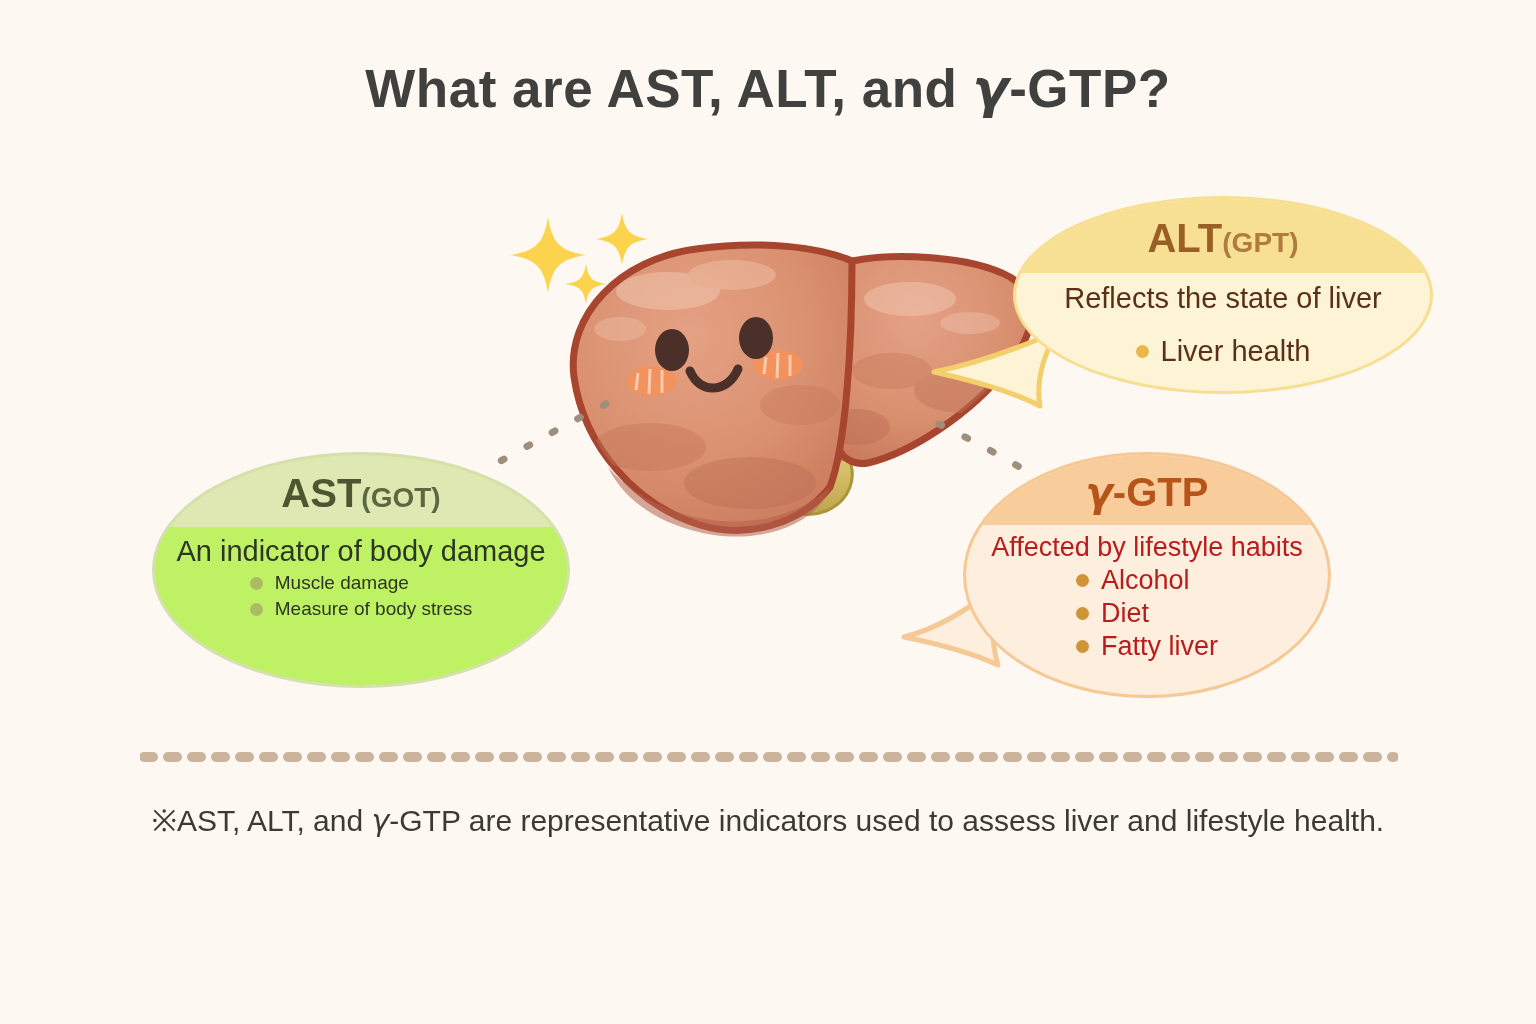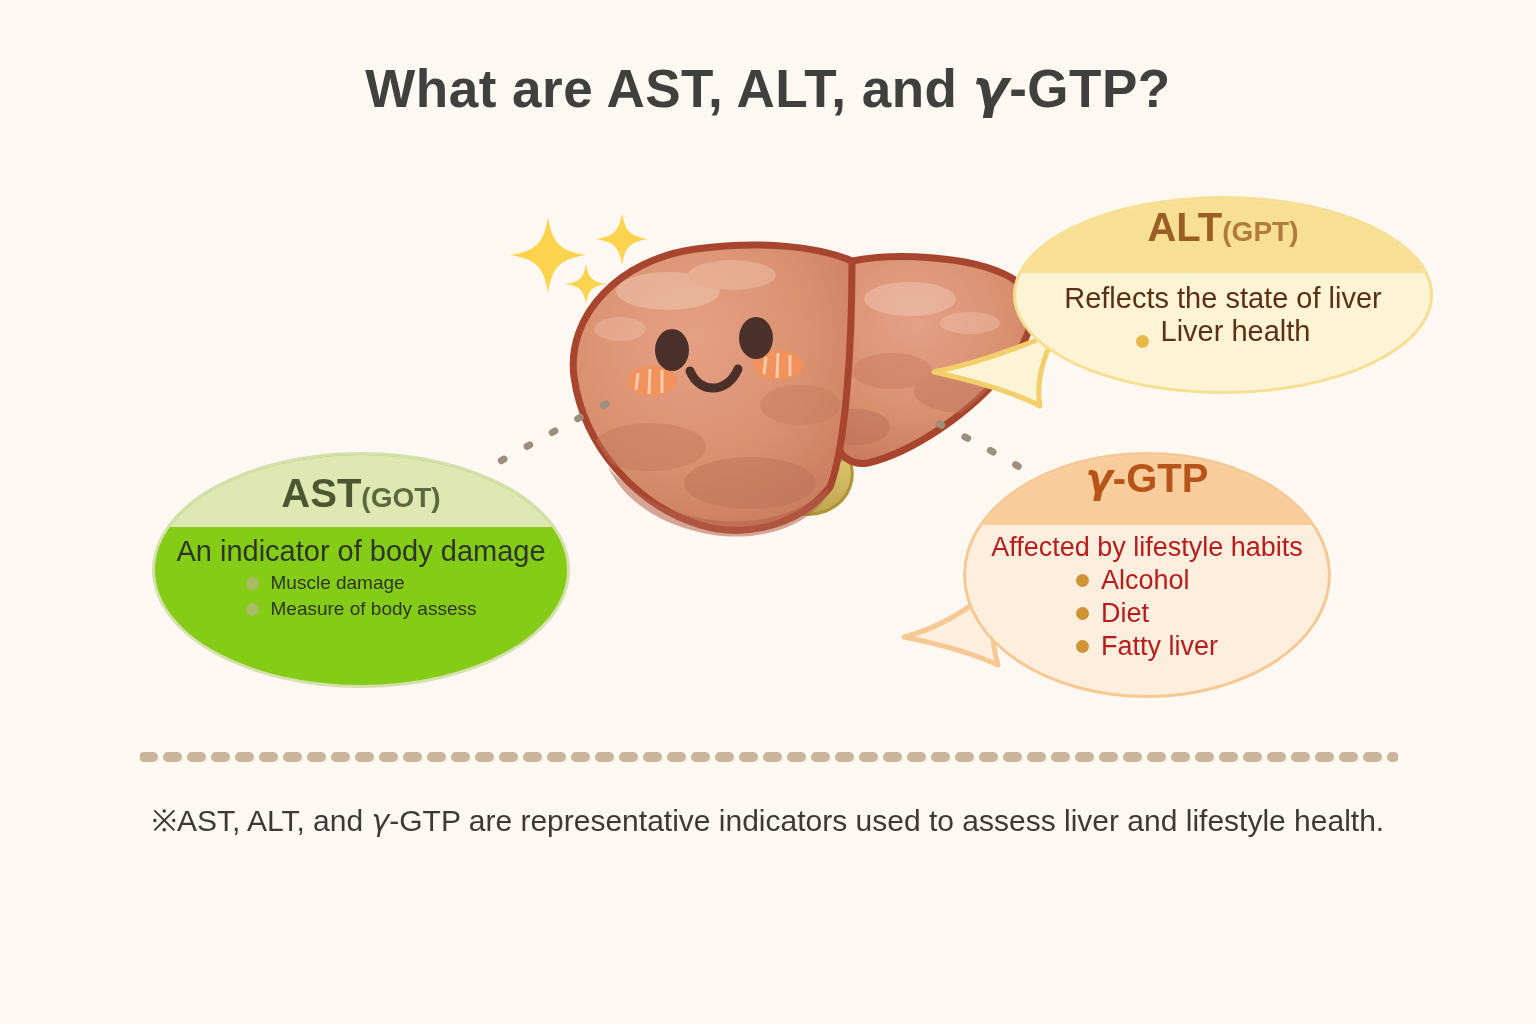--- a/index.html
+++ b/index.html
@@ -90,40 +90,40 @@
   .code-small { font-size: 0.70em; letter-spacing: 0px; }
 
   
   #bubble-alt {
     left: 1013px; top: 196px;
     width: 420px; height: 198px;
     background: #fdf3d5;
     border: 3px solid #f7de90;
   }
   #bubble-alt .head {
-    height: 74px; line-height: 56px;
+    height: 74px; line-height: 78px;
     background: #f7e093;
     color: #9a5f25;
     font-size: 40px;
     font-weight: bold;
   }
   #bubble-alt .head .code-small { color: #b07b3c; font-weight: bold; }
   #bubble-alt .body {
     padding-top: 9px;
     color: #5a3118;
   }
   #bubble-alt .lead { font-size: 29px; }
-  #bubble-alt li { font-size: 29px; margin-top: 0; align-items: flex-end; }
+  #bubble-alt li { font-size: 29px; margin-top: 20px; }
   #bubble-alt .dot { width:13px; height:13px; background:#e8b949; margin-right:12px; }
 
   
   #bubble-ast {
     left: 152px; top: 452px;
     width: 418px; height: 236px;
-    background: #84cc16;
+    background: #bef264;
     border: 3px solid #d6e0ae;
   }
   #bubble-ast .head {
     height: 72px; line-height: 76px;
     background: #dfe7b2;
     color: #4d5631;
     font-size: 40px;
     font-weight: bold;
   }
   #bubble-ast .head .code-small { color: #5d6740; font-weight: bold; }
@@ -136,21 +136,21 @@
   #bubble-ast .dot { width:13px; height:13px; background:#a9bc63; margin-right:12px; }
 
   
   #bubble-ggtp {
     left: 963px; top: 452px;
     width: 368px; height: 246px;
     background: #fdeedd;
     border: 3px solid #f5c894;
   }
   #bubble-ggtp .head {
-    height: 70px; line-height: 46px;
+    height: 70px; line-height: 74px;
     background: #f9cd9b;
     color: #b6541a;
     font-size: 40px;
     font-weight: bold;
   }
   #bubble-ggtp .head .gamma {
     font-family: "DejaVu Sans", sans-serif;
     font-style: italic;
   }
   #bubble-ggtp .body {
@@ -337,21 +337,21 @@
     </div>
     <div class="body">
       <div class="lead">An indicator of body damage</div>
       <ul>
         <li>
             <span class="dot"></span>
             <span>Muscle damage</span>
           </li>
         <li>
             <span class="dot"></span>
-            <span>Measure of body assess</span>
+            <span>Measure of body stress</span>
           </li>
       </ul>
     </div>
   </div>
 
   <div id="bubble-ggtp" class="bubble">
     <div class="head">
       <span class="gamma">γ</span><span>-GTP</span>
     </div>
     <div class="body">

